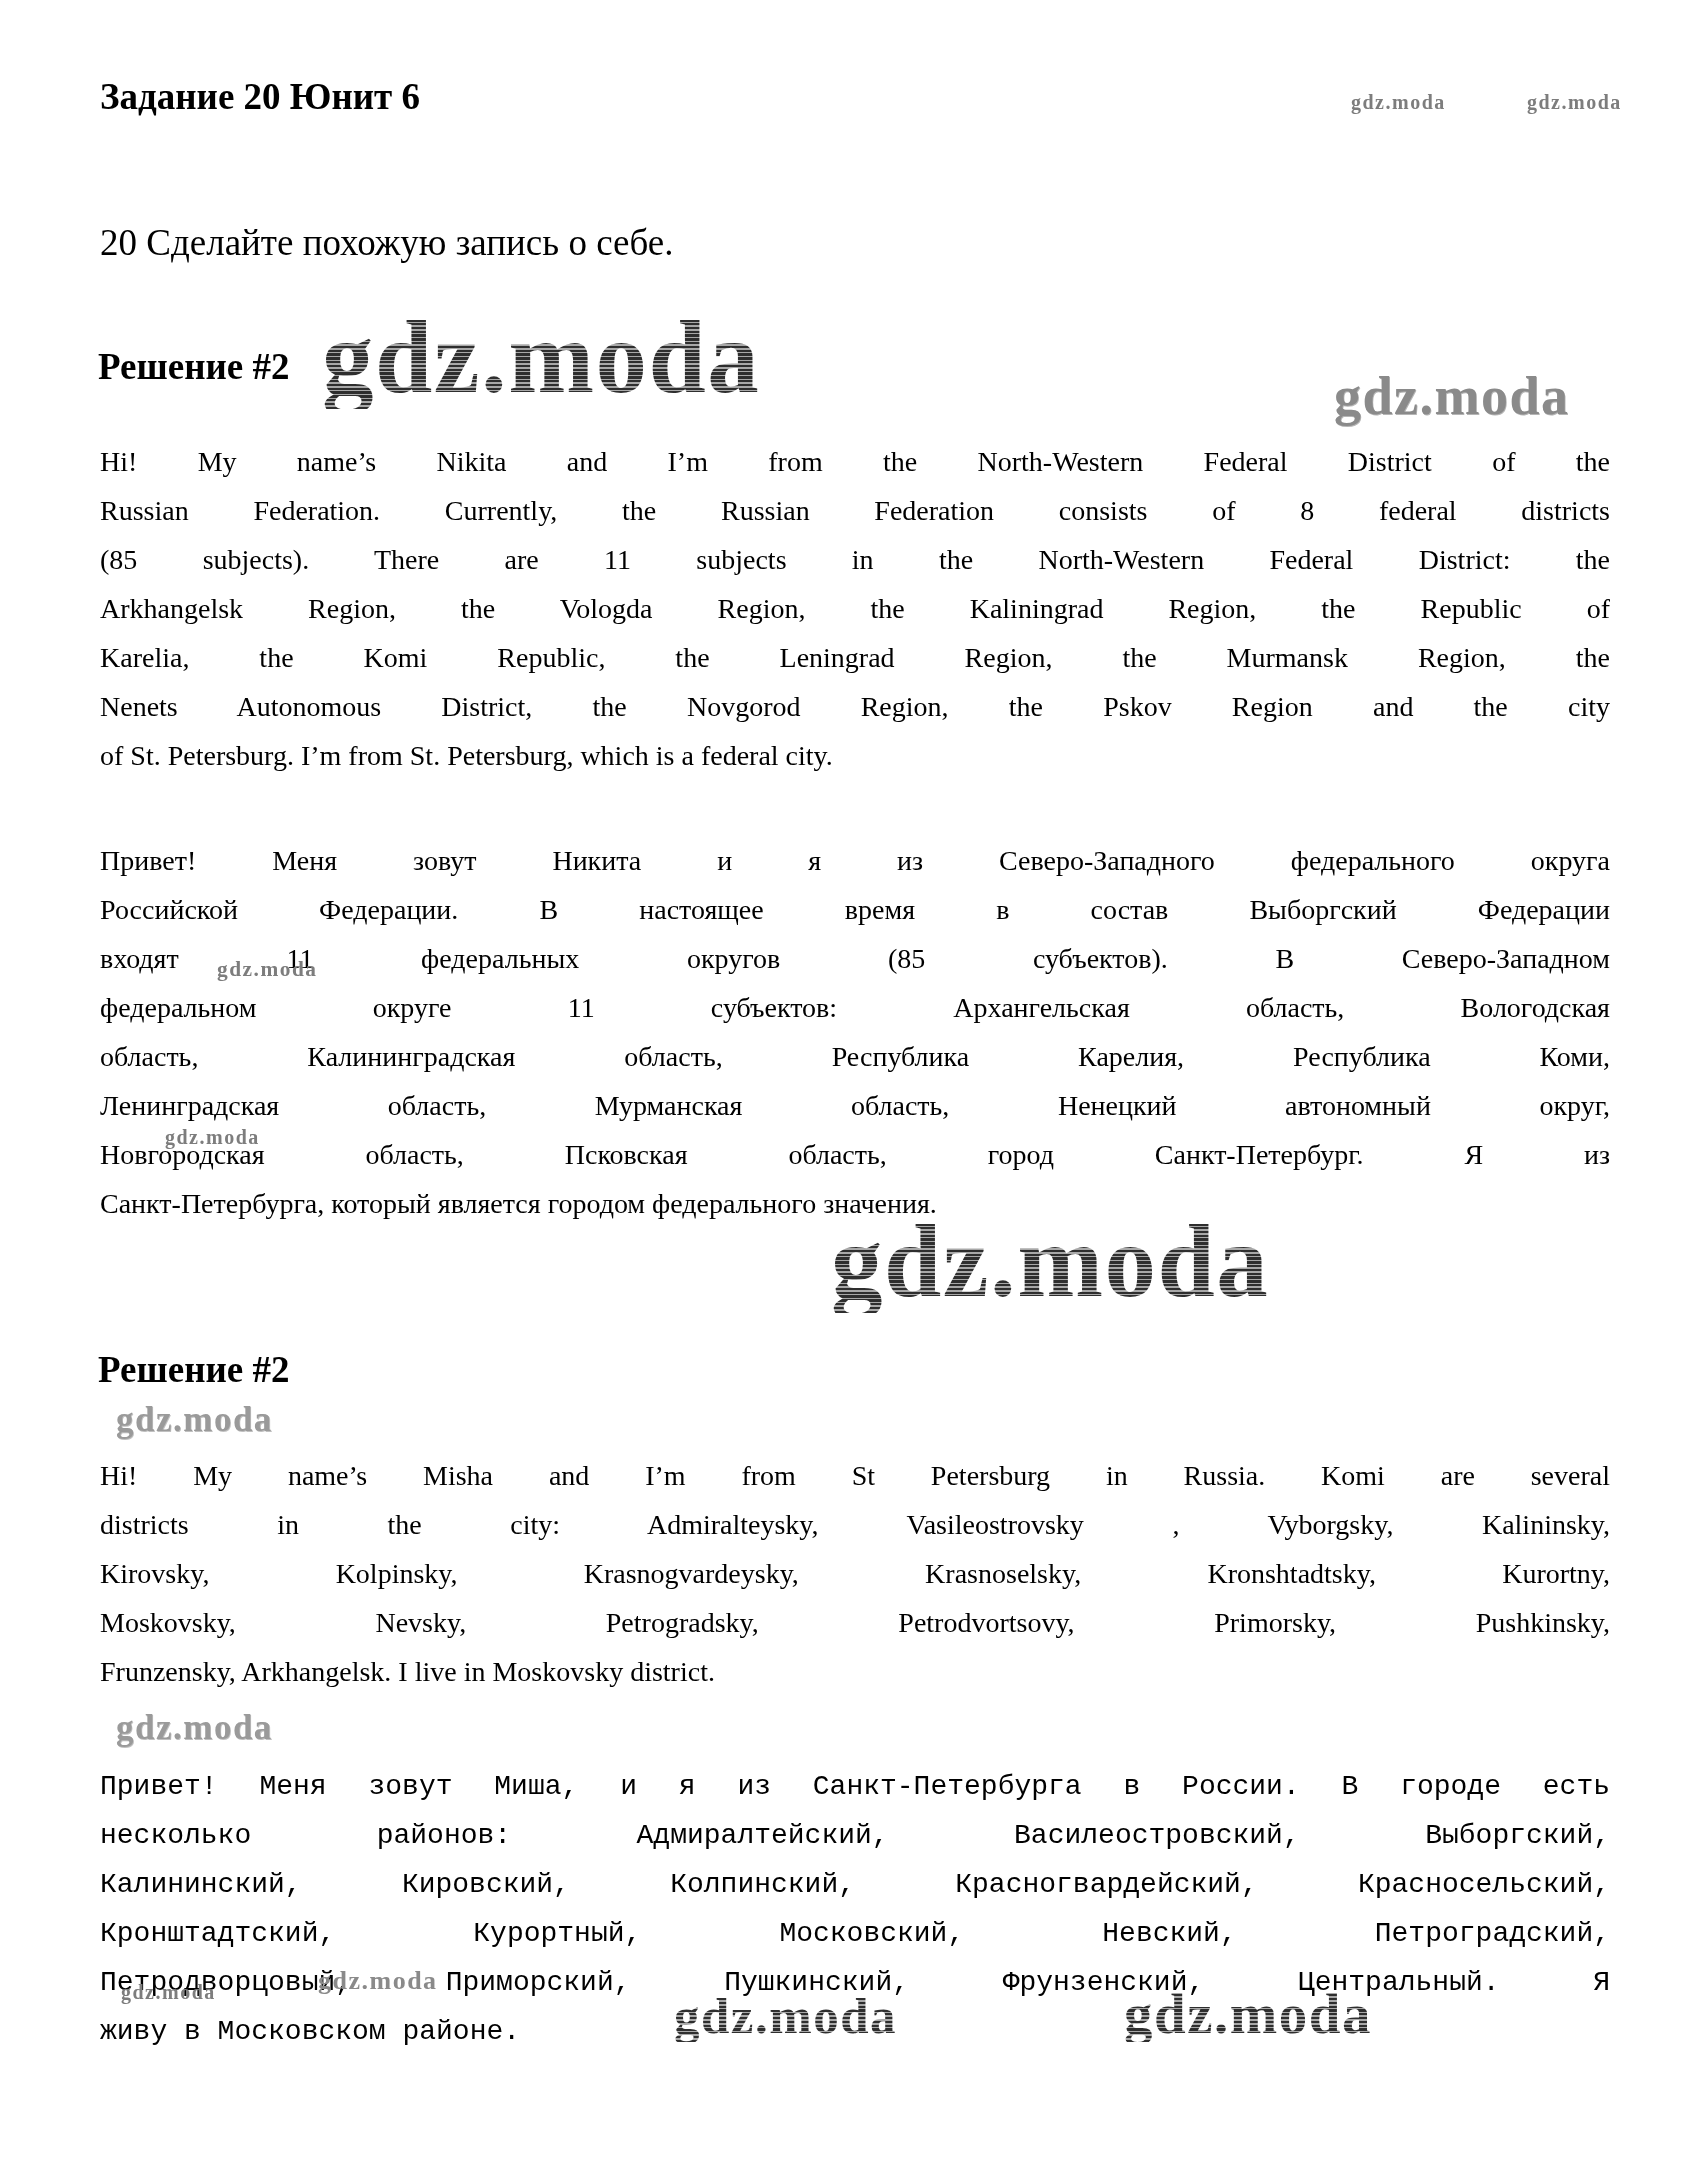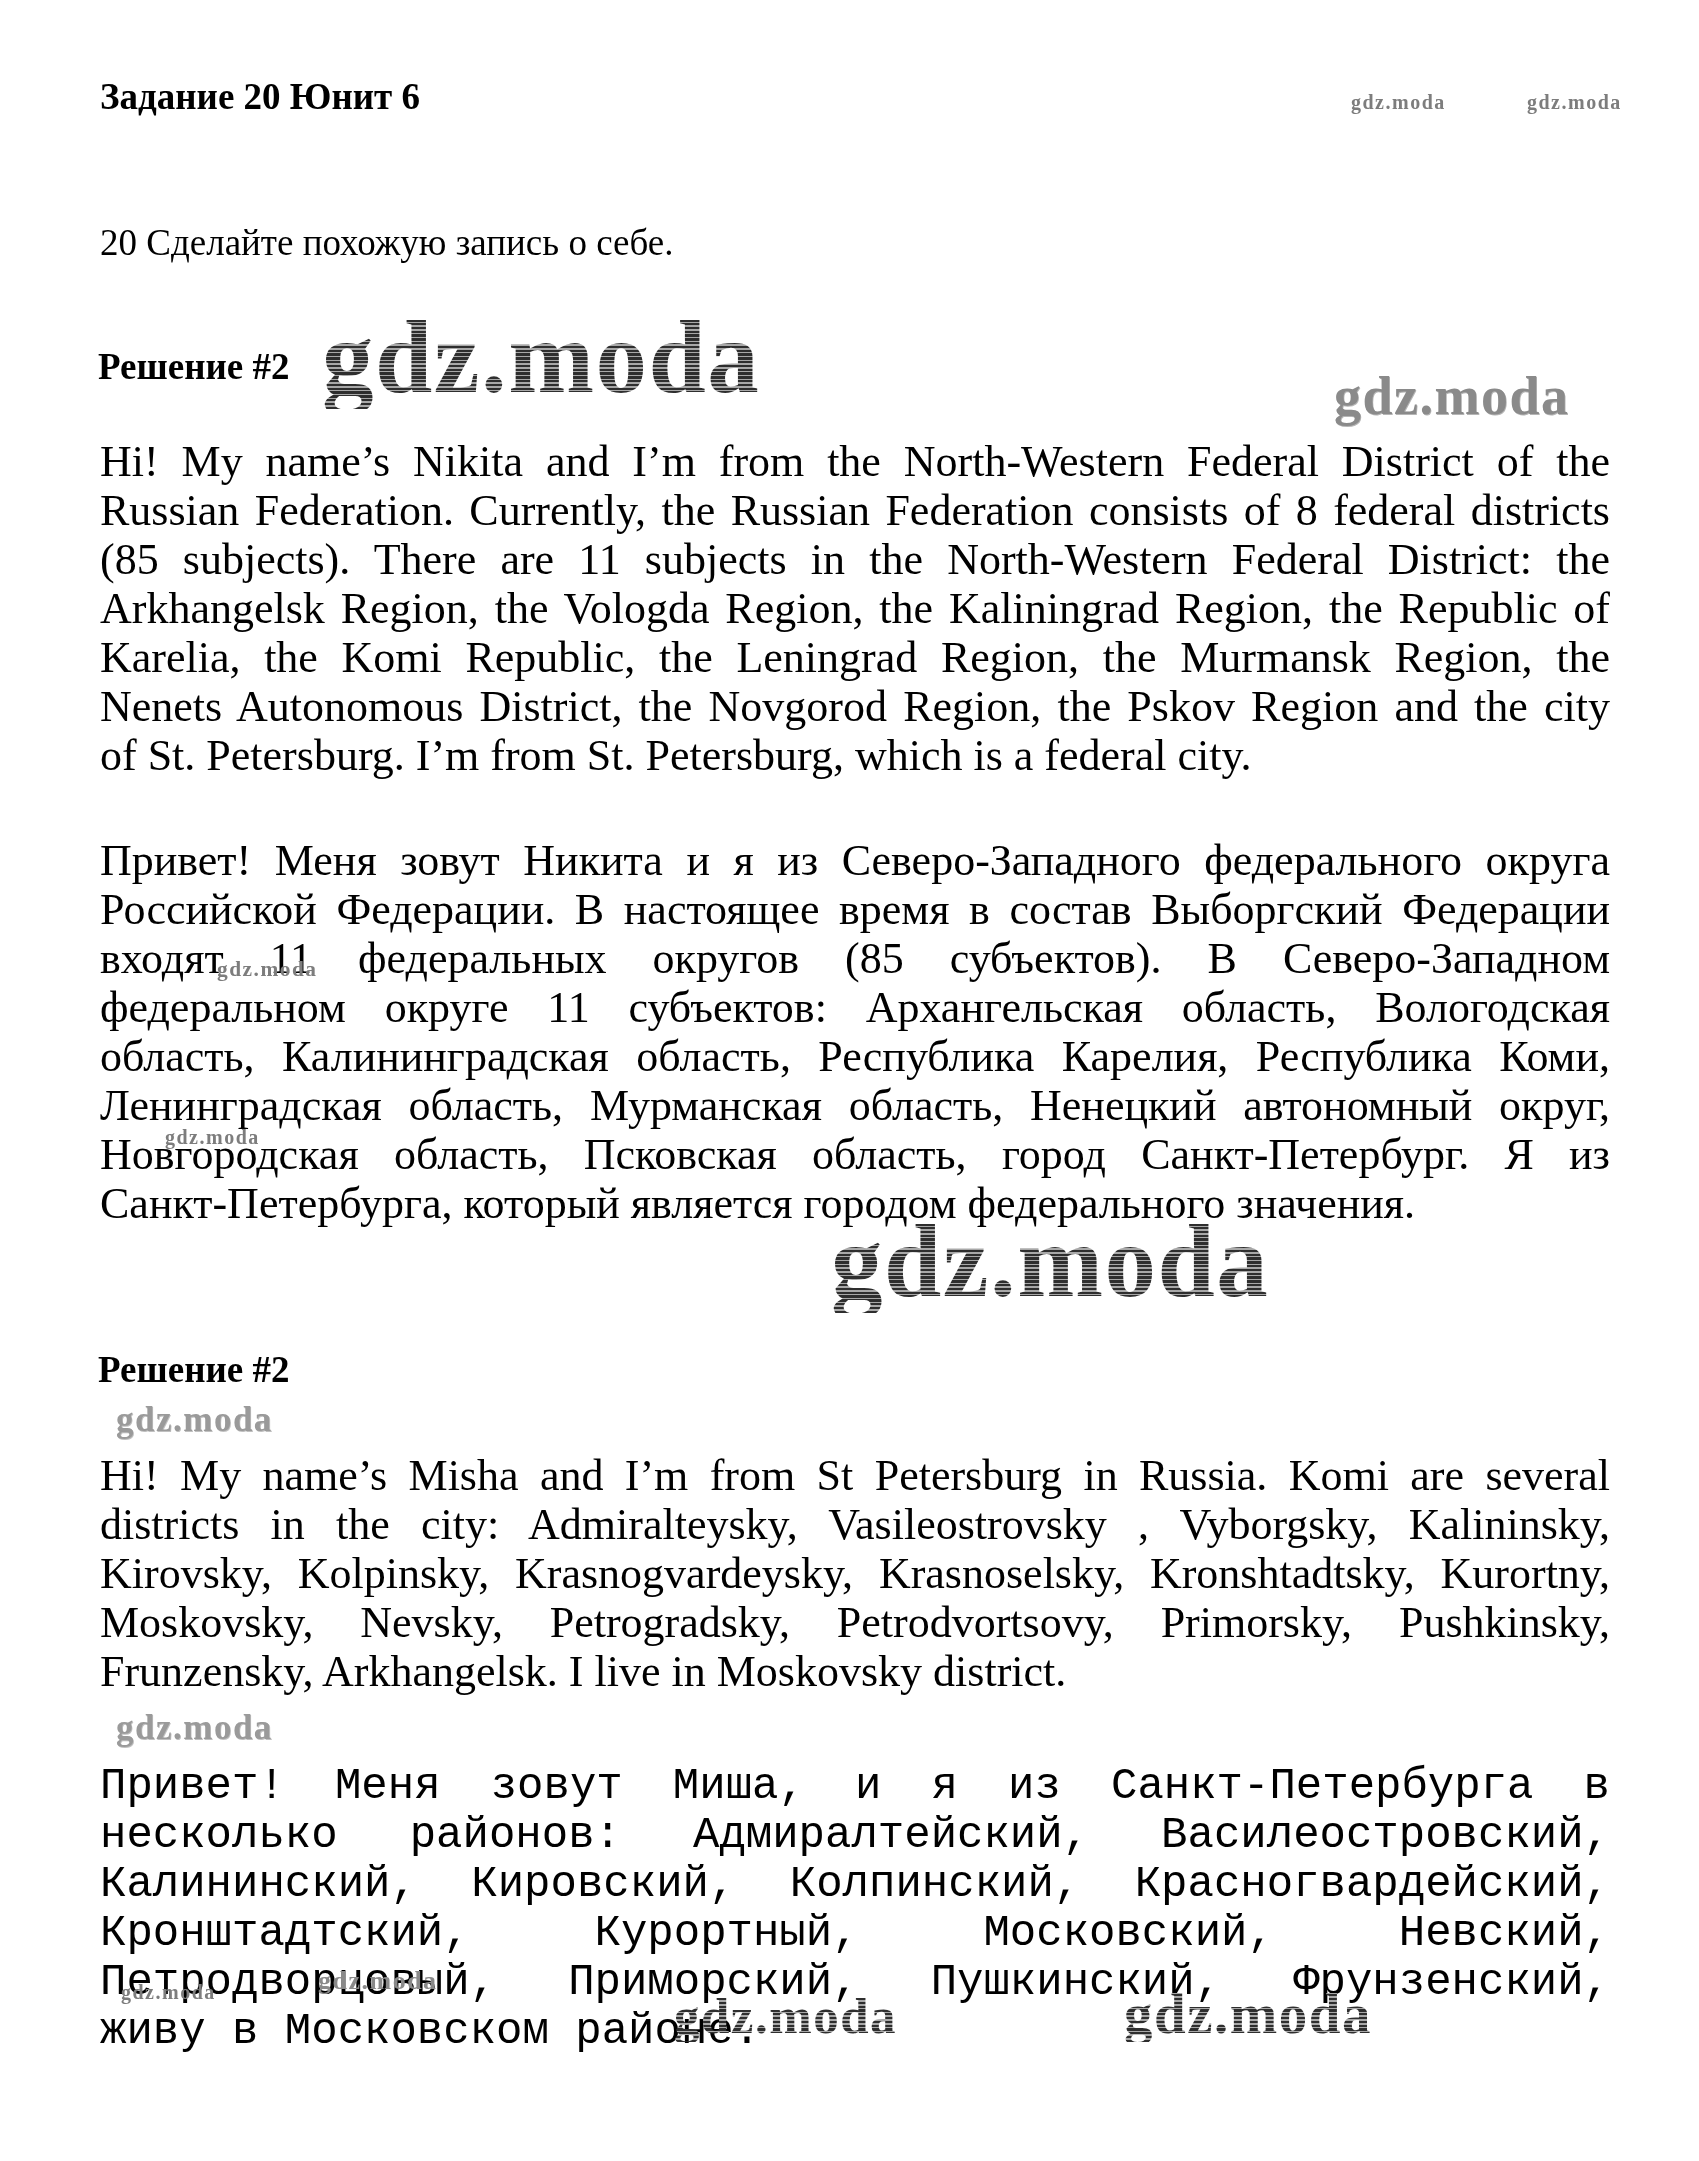--- a/index.html
+++ b/index.html
@@ -24,21 +24,21 @@
     white-space: nowrap;
   }
   .task-line {
     font-size: 37px;
     line-height: 43px;
     white-space: nowrap;
   }
 
   .paragraph {
     width: 1510px;
-    font-size: 44px;
+    font-size: 28px;
     line-height: 49px;
   }
   .tline {
     text-align: justify;
     -moz-text-align-last: justify;
     text-align-last: justify;
     height: 49px;
     overflow: hidden;
     white-space: normal;
   }

